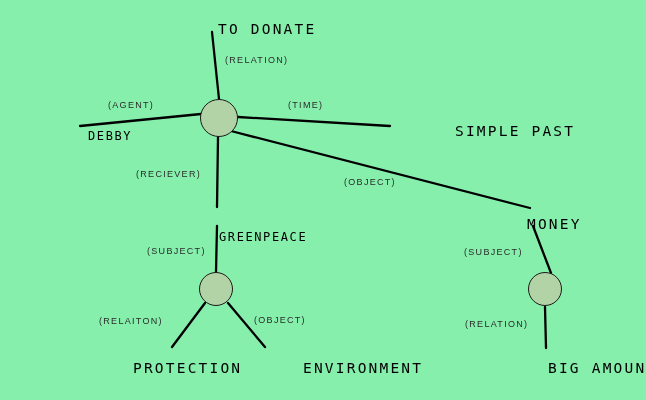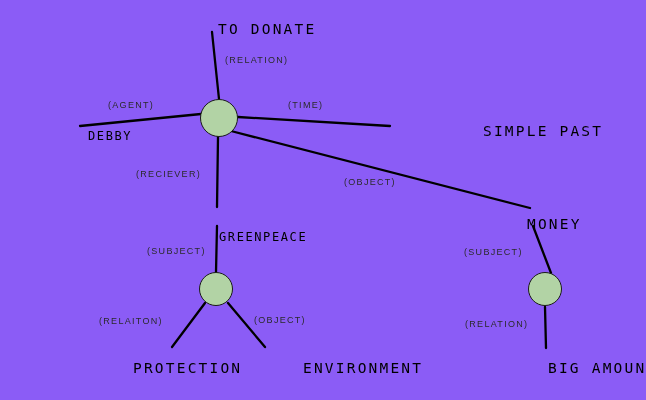--- a/index.html
+++ b/index.html
@@ -4,21 +4,21 @@
 <style>
   html, body {
     margin: 0;
     padding: 0;
     background: #ffffff;
   }
   #canvas {
     position: relative;
     width: 646px;
     height: 400px;
-    background: #8b5cf6;
+    background: #86efac;
     overflow: hidden;
     font-family: "DejaVu Sans Mono", monospace;
   }
   #edges {
     position: absolute;
     left: 0;
     top: 0;
     width: 646px;
     height: 400px;
   }
@@ -74,21 +74,21 @@
     </svg>
 
   <div id="circle-layer">
       <div class="node-circle" style="left: 200px; top: 99px; width: 38px; height: 38px; background: rgb(178, 211, 165); border-color: rgb(26, 26, 26);"></div>
       <div class="node-circle" style="left: 199px; top: 272px; width: 34px; height: 34px; background: rgb(178, 211, 165); border-color: rgb(26, 26, 26);"></div>
       <div class="node-circle" style="left: 528px; top: 272px; width: 34px; height: 34px; background: rgb(178, 211, 165); border-color: rgb(26, 26, 26);"></div>
     </div>
   <div id="concept-layer">
       <div class="concept" style="left: 218px; top: 22px;">TO DONATE</div>
       <div class="concept smallcaps" style="left: 44px; top: 126px; padding-left: 44px;">Debby</div>
-      <div class="concept" style="left: 455px; top: 124px; margin-left: 28px;">SIMPLE PAST</div>
+      <div class="concept" style="left: 455px; top: 124px;">SIMPLE PAST</div>
       <div class="concept smallcaps" style="left: 219px; top: 227px;">Greenpeace</div>
       <div class="concept" style="left: 527px; top: 217px;">MONEY</div>
       <div class="concept" style="left: 133px; top: 361px;">PROTECTION</div>
       <div class="concept" style="left: 303px; top: 361px;">ENVIRONMENT</div>
       <div class="concept" style="left: 548px; top: 361px;">BIG AMOUNT</div>
     </div>
   <div id="edgelabel-layer">
       <div class="edge-label" style="left: 225px; top: 56px;">(RELATION)</div>
       <div class="edge-label" style="left: 108px; top: 101px;">(AGENT)</div>
       <div class="edge-label" style="left: 288px; top: 101px;">(TIME)</div>

